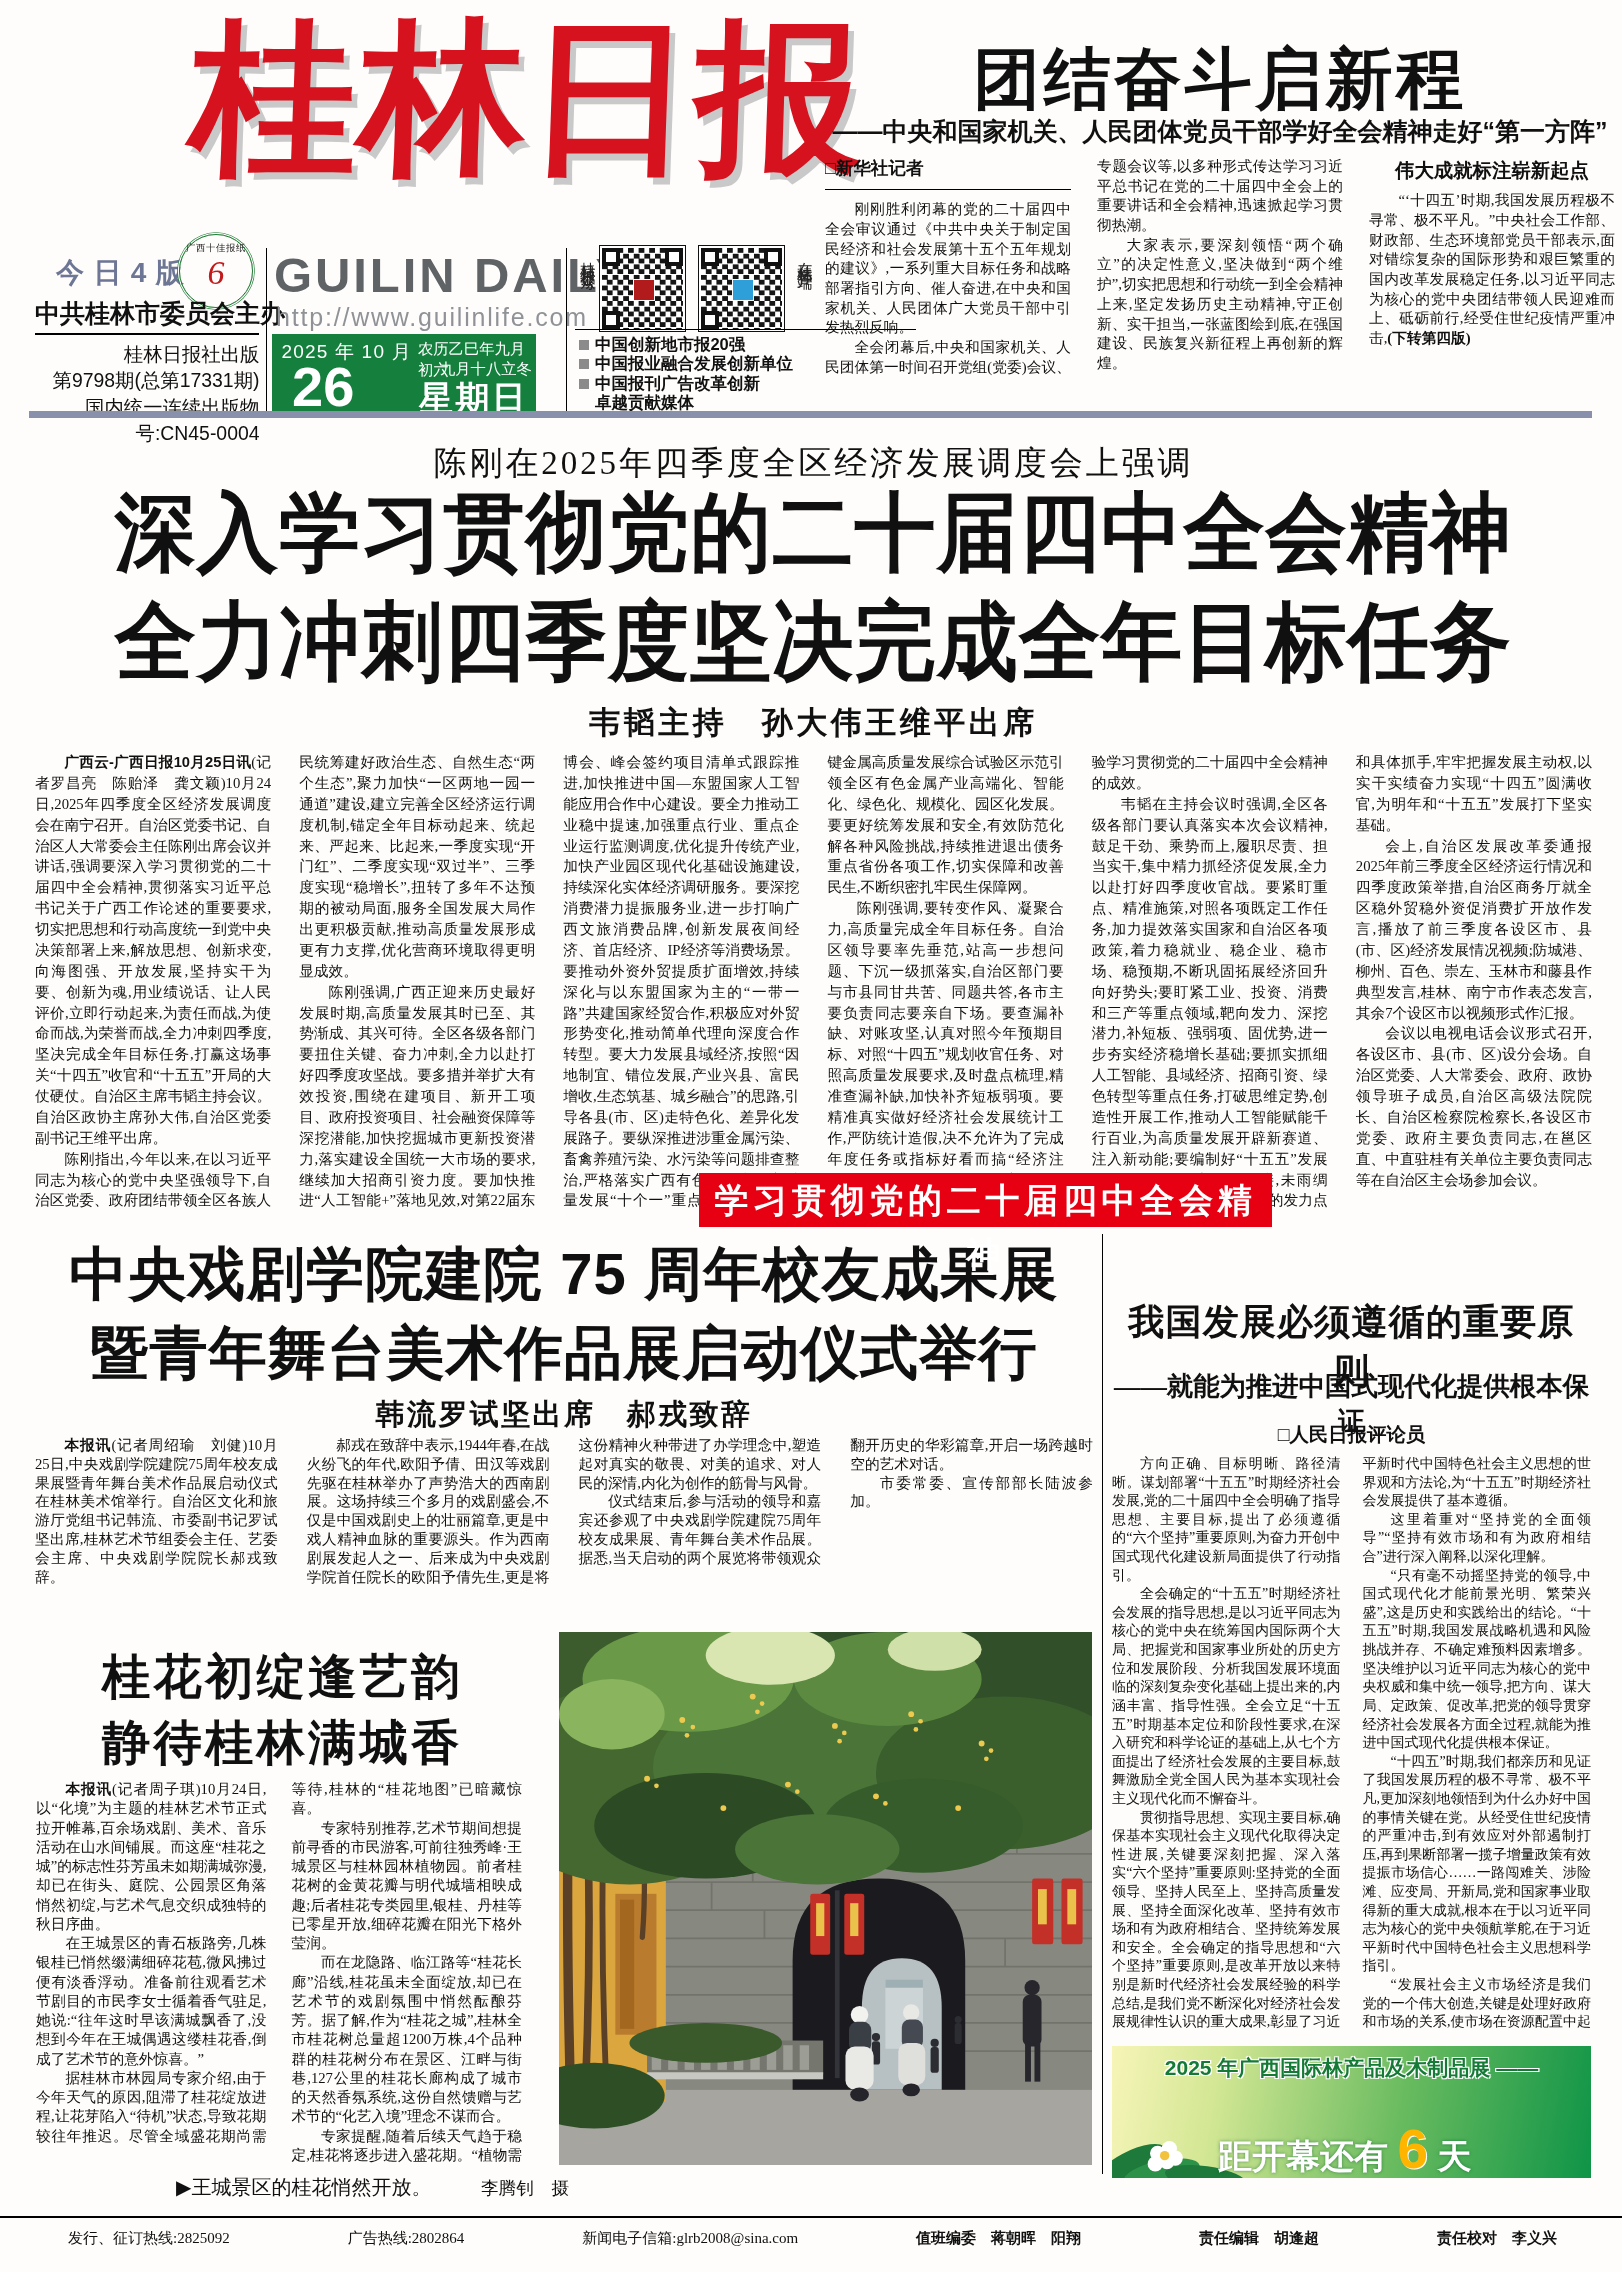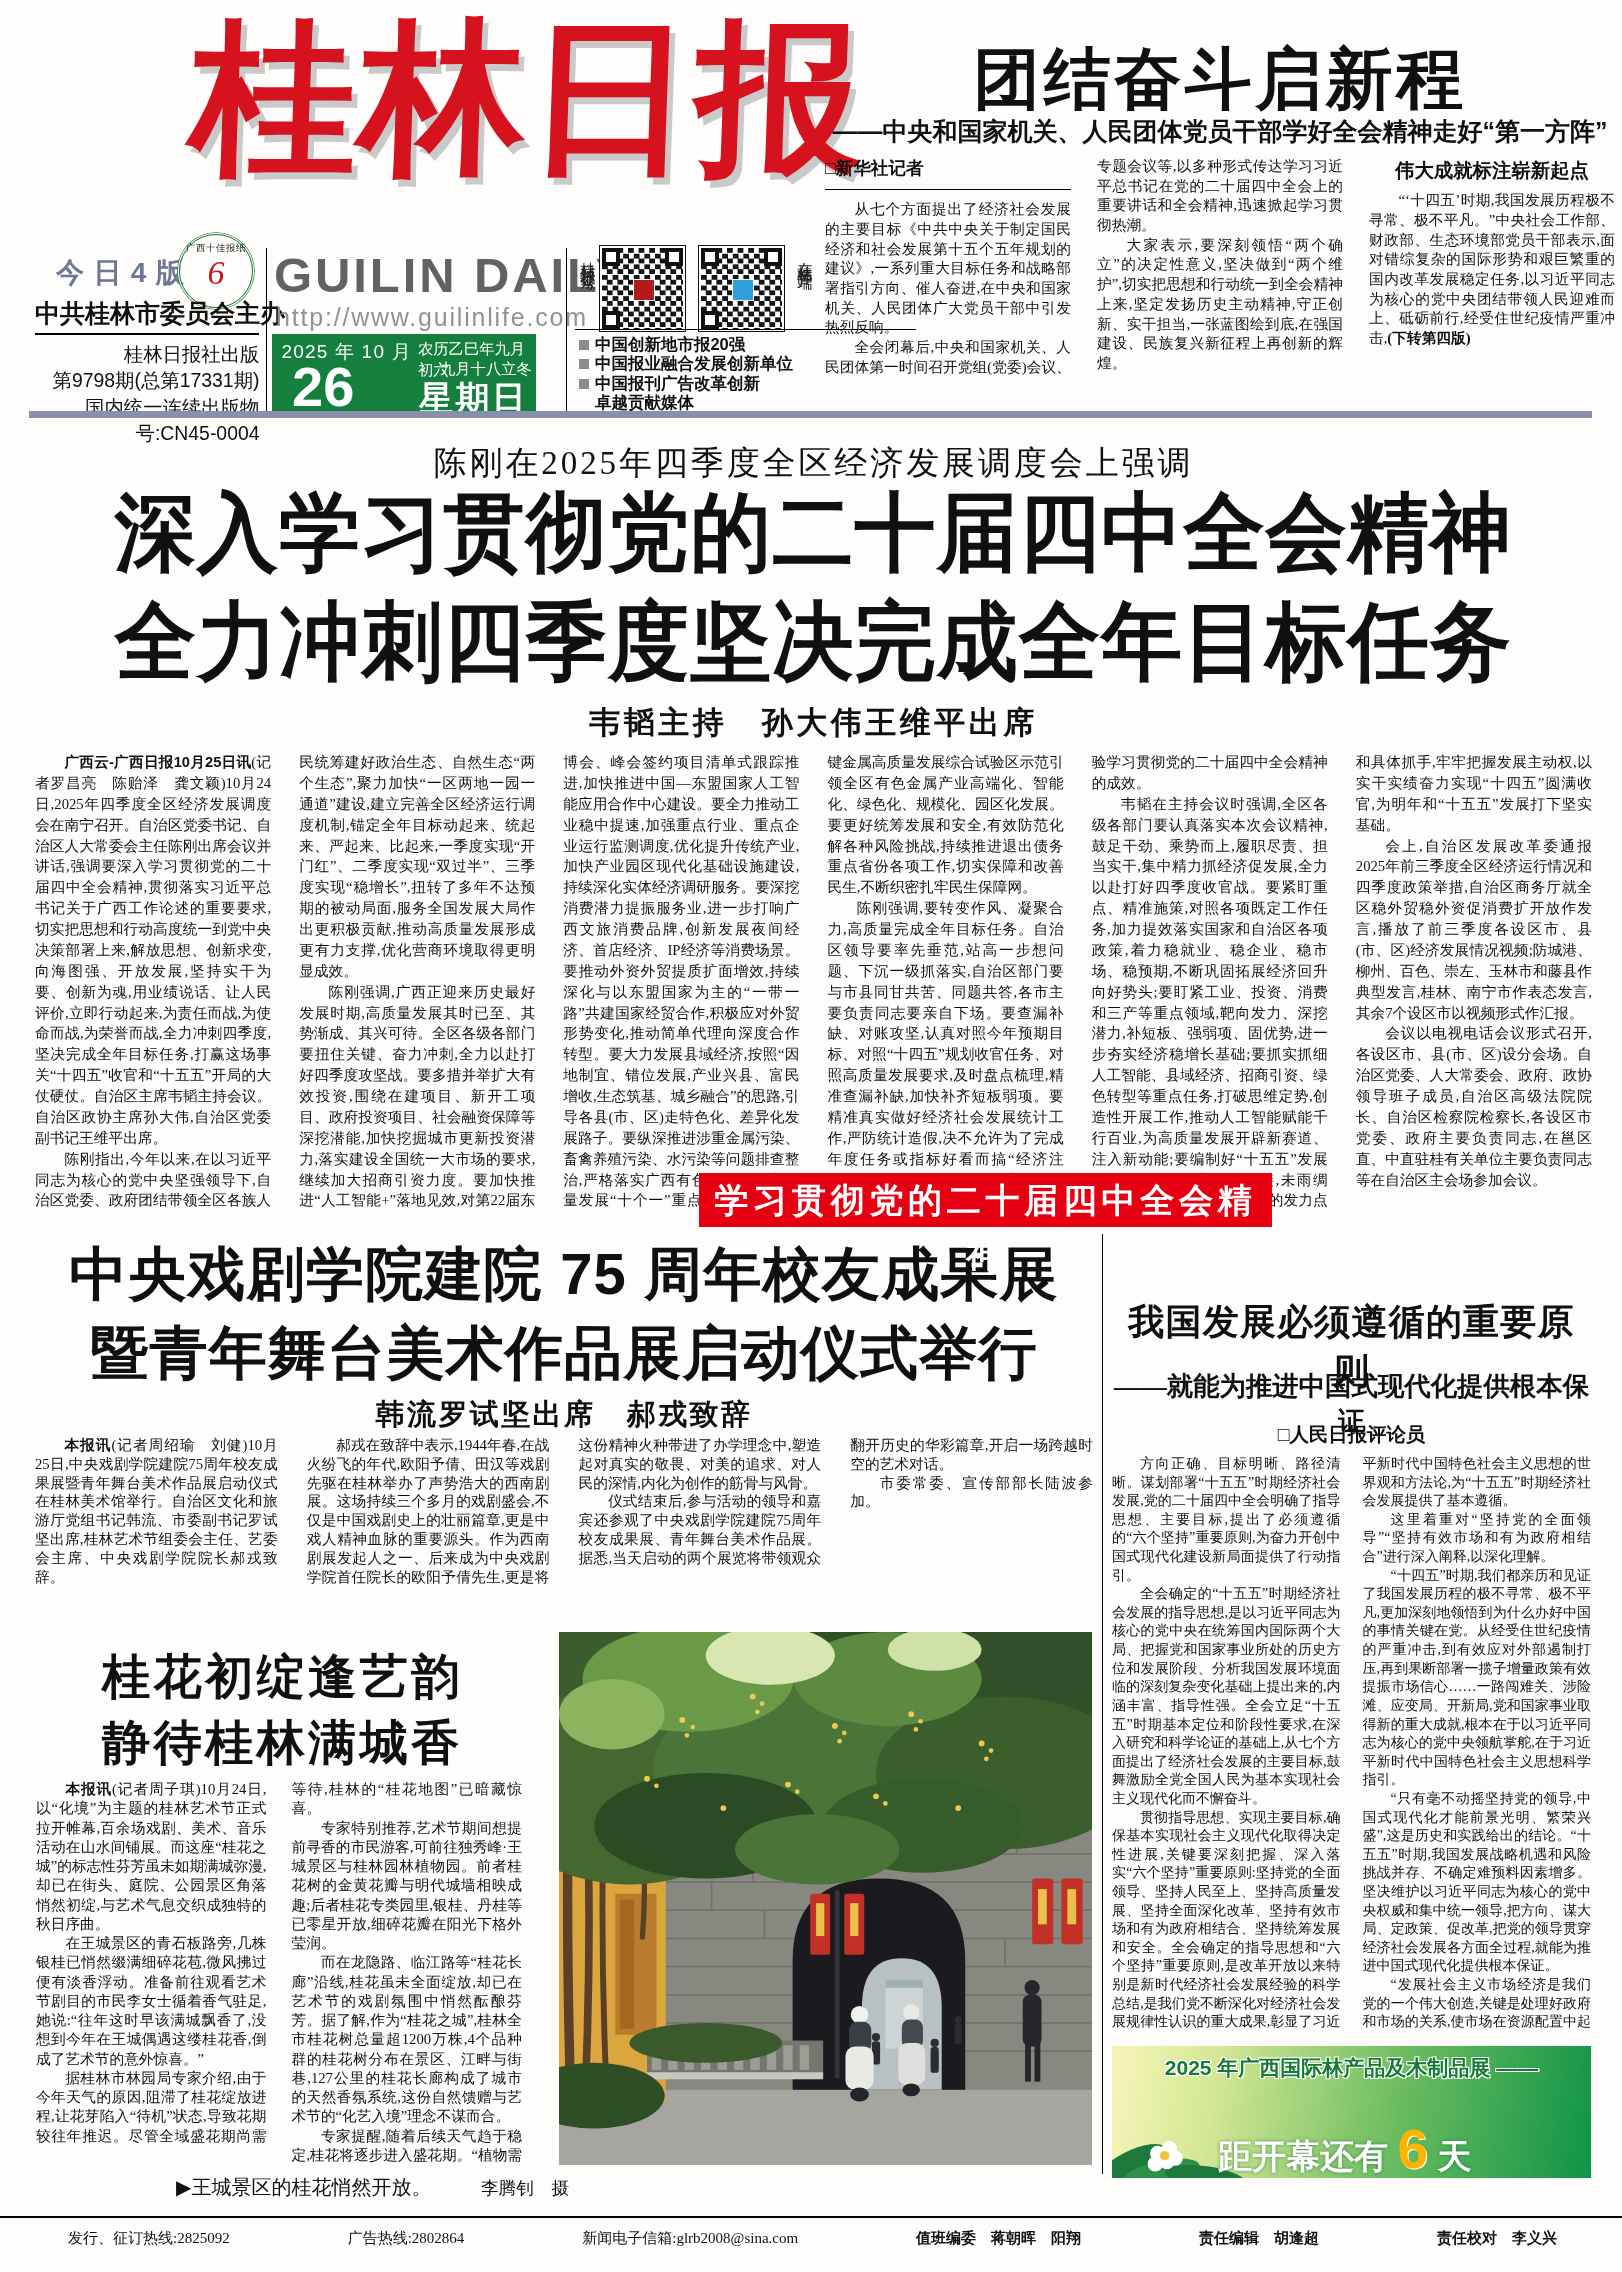--- a/index.html
+++ b/index.html
@@ -157,21 +157,21 @@
     <div class="it">中国报刊广告改革创新</div>
     <div class="cont">卓越贡献媒体</div>
   </div>
 
   <div class="abs mast-bar"></div>
 
   <div class="abs u-head hei ctr">团结奋斗启新程</div>
   <div class="abs u-sub hei ctr">——中央和国家机关、人民团体党员干部学好全会精神走好“第一方阵”</div>
   <div class="abs u-body">
     <div class="byline">□新华社记者</div>
-    <p>从七个方面提出了经济社会发展的主要目标《中共中央关于制定国民经济和社会发展第十五个五年规划的建议》,一系列重大目标任务和战略部署指引方向、催人奋进,在中央和国家机关、人民团体广大党员干部中引发热烈反响。</p>
+    <p>刚刚胜利闭幕的党的二十届四中全会审议通过《中共中央关于制定国民经济和社会发展第十五个五年规划的建议》,一系列重大目标任务和战略部署指引方向、催人奋进,在中央和国家机关、人民团体广大党员干部中引发热烈反响。</p>
     <p>全会闭幕后,中央和国家机关、人民团体第一时间召开党组(党委)会议、专题会议等,以多种形式传达学习习近平总书记在党的二十届四中全会上的重要讲话和全会精神,迅速掀起学习贯彻热潮。</p>
     <p>大家表示,要深刻领悟“两个确立”的决定性意义,坚决做到“两个维护”,切实把思想和行动统一到全会精神上来,坚定发扬历史主动精神,守正创新、实干担当,一张蓝图绘到底,在强国建设、民族复兴新征程上再创新的辉煌。</p>
     <div class="crosshead">伟大成就标注崭新起点</div>
     <p><span>“‘十四五’时期,我国发展历程极不寻常、极不平凡。”中央社会工作部、财政部、生态环境部党员干部表示,面对错综复杂的国际形势和艰巨繁重的国内改革发展稳定任务,以习近平同志为核心的党中央团结带领人民迎难而上、砥砺前行,经受住世纪疫情严重冲击,</span><span class="turn">(下转第四版)</span></p>
   </div>
 
   <div class="abs kicker ctr">陈刚在2025年四季度全区经济发展调度会上强调</div>
   <div class="abs mh hei ctr">深入学习贯彻党的二十届四中全会精神</div>
   <div class="abs mh mh2 hei ctr">全力冲刺四季度坚决完成全年目标任务</div>
   <div class="abs deck hei ctr">韦韬主持　孙大伟王维平出席</div>
@@ -201,22 +201,22 @@
   <div class="abs vdiv3"></div>
 
   <div class="abs e-h e-h2 ctr">我国发展必须遵循的重要原则</div>
   <div class="abs e-sub ctr">——就能为推进中国式现代化提供根本保证</div>
   <div class="abs e-by hei ctr">□人民日报评论员</div>
   <div class="abs e-body">
     <p>方向正确、目标明晰、路径清晰。谋划部署“十五五”时期经济社会发展,党的二十届四中全会明确了指导思想、主要目标,提出了必须遵循的“六个坚持”重要原则,为奋力开创中国式现代化建设新局面提供了行动指引。</p>
     <p>全会确定的“十五五”时期经济社会发展的指导思想,是以习近平同志为核心的党中央在统筹国内国际两个大局、把握党和国家事业所处的历史方位和发展阶段、分析我国发展环境面临的深刻复杂变化基础上提出来的,内涵丰富、指导性强。全会立足“十五五”时期基本定位和阶段性要求,在深入研究和科学论证的基础上,从七个方面提出了经济社会发展的主要目标,鼓舞激励全党全国人民为基本实现社会主义现代化而不懈奋斗。</p>
     <p>贯彻指导思想、实现主要目标,确保基本实现社会主义现代化取得决定性进展,关键要深刻把握、深入落实“六个坚持”重要原则:坚持党的全面领导、坚持人民至上、坚持高质量发展、坚持全面深化改革、坚持有效市场和有为政府相结合、坚持统筹发展和安全。全会确定的指导思想和“六个坚持”重要原则,是改革开放以来特别是新时代经济社会发展经验的科学总结,是我们党不断深化对经济社会发展规律性认识的重大成果,彰显了习近平新时代中国特色社会主义思想的世界观和方法论,为“十五五”时期经济社会发展提供了基本遵循。</p>
     <p>这里着重对“坚持党的全面领导”“坚持有效市场和有为政府相结合”进行深入阐释,以深化理解。</p>
+    <p>“只有毫不动摇坚持党的领导,中国式现代化才能前景光明、繁荣兴盛”,这是历史和实践给出的结论。“十五五”时期,我国发展战略机遇和风险挑战并存、不确定难预料因素增多。坚决维护以习近平同志为核心的党中央权威和集中统一领导,把方向、谋大局、定政策、促改革,把党的领导贯穿经济社会发展各方面全过程,就能为推进中国式现代化提供根本保证。</p>
     <p>“十四五”时期,我们都亲历和见证了我国发展历程的极不寻常、极不平凡,更加深刻地领悟到为什么办好中国的事情关键在党。从经受住世纪疫情的严重冲击,到有效应对外部遏制打压,再到果断部署一揽子增量政策有效提振市场信心……一路闯难关、涉险滩、应变局、开新局,党和国家事业取得新的重大成就,根本在于以习近平同志为核心的党中央领航掌舵,在于习近平新时代中国特色社会主义思想科学指引。</p>
-    <p>“只有毫不动摇坚持党的领导,中国式现代化才能前景光明、繁荣兴盛”,这是历史和实践给出的结论。“十五五”时期,我国发展战略机遇和风险挑战并存、不确定难预料因素增多。坚决维护以习近平同志为核心的党中央权威和集中统一领导,把方向、谋大局、定政策、促改革,把党的领导贯穿经济社会发展各方面全过程,就能为推进中国式现代化提供根本保证。</p>
     <p><span>“发展社会主义市场经济是我们党的一个伟大创造,关键是处理好政府和市场的关系,使市场在资源配置中起决定性作用,更好发挥政府作用。”我国经济发展获得巨大成功的一个关键因素,就是我们既发挥了市场经济的长处,又发挥了社会主义制度的优越性。坚持有效市场和有为政府相结合,正是做好经济工作的一个重要方法。</span></p>
   </div>
 
   <div class="abs ad">
     <svg style="position:absolute;left:-5.9px;bottom:-7px" width="176" height="88" viewBox="0 0 300 150">
       <ellipse cx="40" cy="120" rx="70" ry="26" fill="#1d7a3a" transform="rotate(-28 40 120)"></ellipse>
       <ellipse cx="95" cy="130" rx="66" ry="22" fill="#2c9149" transform="rotate(-12 95 130)"></ellipse>
       <ellipse cx="170" cy="138" rx="70" ry="20" fill="#1d7a3a" transform="rotate(8 170 138)"></ellipse>
       <g>
         <circle cx="88" cy="96" r="13" fill="#fff"></circle>

